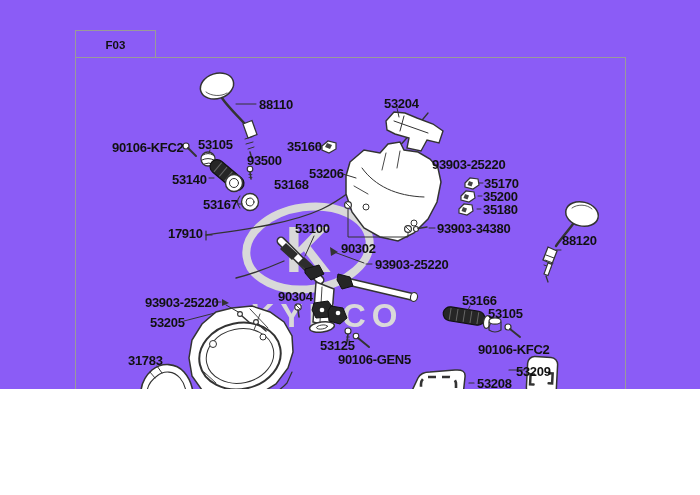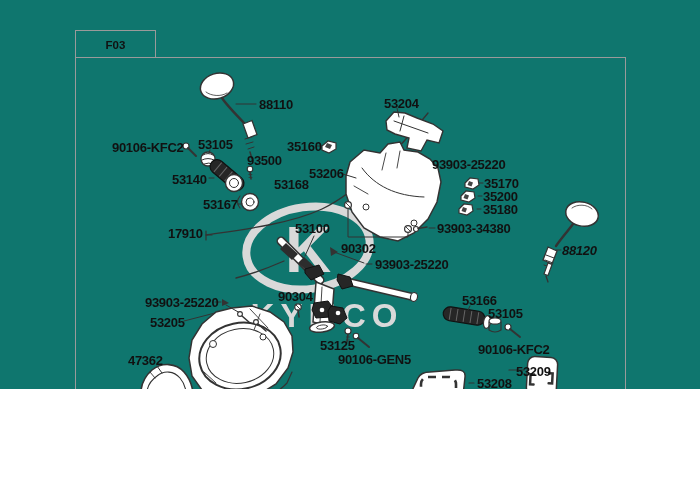--- a/index.html
+++ b/index.html
@@ -1,17 +1,17 @@
 <!DOCTYPE html>
 <html style="--line: #333333; --label: #111111; --border: #9a9a9a; --watermark: #d9d9d9; --grip: #262626;"><head>
 <meta charset="utf-8">
 <style>
   :root{ --line:#333333; --label:#111111; --border:#9a9a9a; --watermark:#d9d9d9; --grip:#262626; }
   html,body{margin:0;padding:0;background:#fff;}
-  .page{position:relative;width:700px;height:389px;background:#0f766e;overflow:hidden;
+  .page{position:relative;width:700px;height:389px;background:#8b5cf6;overflow:hidden;
         font-family:"Liberation Sans", sans-serif;}
   .frame{position:absolute;left:75px;top:57px;width:549px;height:411px;border:1px solid var(--border);}
   .code-box{position:absolute;left:75px;top:30px;width:79px;height:27px;border:1px solid var(--border);
             border-bottom:none;display:flex;align-items:center;justify-content:center;
             font-weight:bold;font-size:11.5px;color:var(--label);}
   .page-title{position:absolute;left:177px;top:37px;font-weight:bold;font-size:12.5px;
               color:var(--label);white-space:pre;}
   .footer{position:absolute;left:0;top:471px;width:700px;text-align:center;font-weight:bold;
           font-size:11px;color:var(--label);}
   #diagram{position:absolute;left:0;top:0;}
@@ -224,28 +224,28 @@
       <div class="plabel" style="left: 203px; top: 204px;">53167</div>
       <div class="plabel" style="left: 168px; top: 233px;">17910</div>
       <div class="plabel" style="left: 287px; top: 146px;">35160</div>
       <div class="plabel" style="left: 384px; top: 103px;">53204</div>
       <div class="plabel" style="left: 309px; top: 173px;">53206</div>
       <div class="plabel" style="left: 432px; top: 164px;">93903-25220</div>
       <div class="plabel" style="left: 484px; top: 183px;">35170</div>
       <div class="plabel" style="left: 483px; top: 196px;">35200</div>
       <div class="plabel" style="left: 483px; top: 209px;">35180</div>
       <div class="plabel" style="left: 437px; top: 228px;">93903-34380</div>
-      <div class="plabel" style="left: 562px; top: 250px; font-style: italic;">88120</div>
+      <div class="plabel" style="left: 562px; top: 240px;">88120</div>
       <div class="plabel" style="left: 295px; top: 228px;">53100</div>
       <div class="plabel" style="left: 341px; top: 248px;">90302</div>
       <div class="plabel" style="left: 375px; top: 264px;">93903-25220</div>
       <div class="plabel" style="left: 278px; top: 296px;">90304</div>
       <div class="plabel" style="left: 145px; top: 302px;">93903-25220</div>
       <div class="plabel" style="left: 150px; top: 322px;">53205</div>
-      <div class="plabel" style="left: 128px; top: 360px;">47362</div>
+      <div class="plabel" style="left: 128px; top: 360px;">31783</div>
       <div class="plabel" style="left: 320px; top: 345px;">53125</div>
       <div class="plabel" style="left: 338px; top: 359px;">90106-GEN5</div>
       <div class="plabel" style="left: 462px; top: 300px;">53166</div>
       <div class="plabel" style="left: 488px; top: 313px;">53105</div>
       <div class="plabel" style="left: 478px; top: 349px;">90106-KFC2</div>
       <div class="plabel" style="left: 474px; top: 371px; padding-left: 42px;">53209</div>
       <div class="plabel" style="left: 477px; top: 383px;">53208</div>
     </div>
 
   <div class="footer">- 40 -</div>

